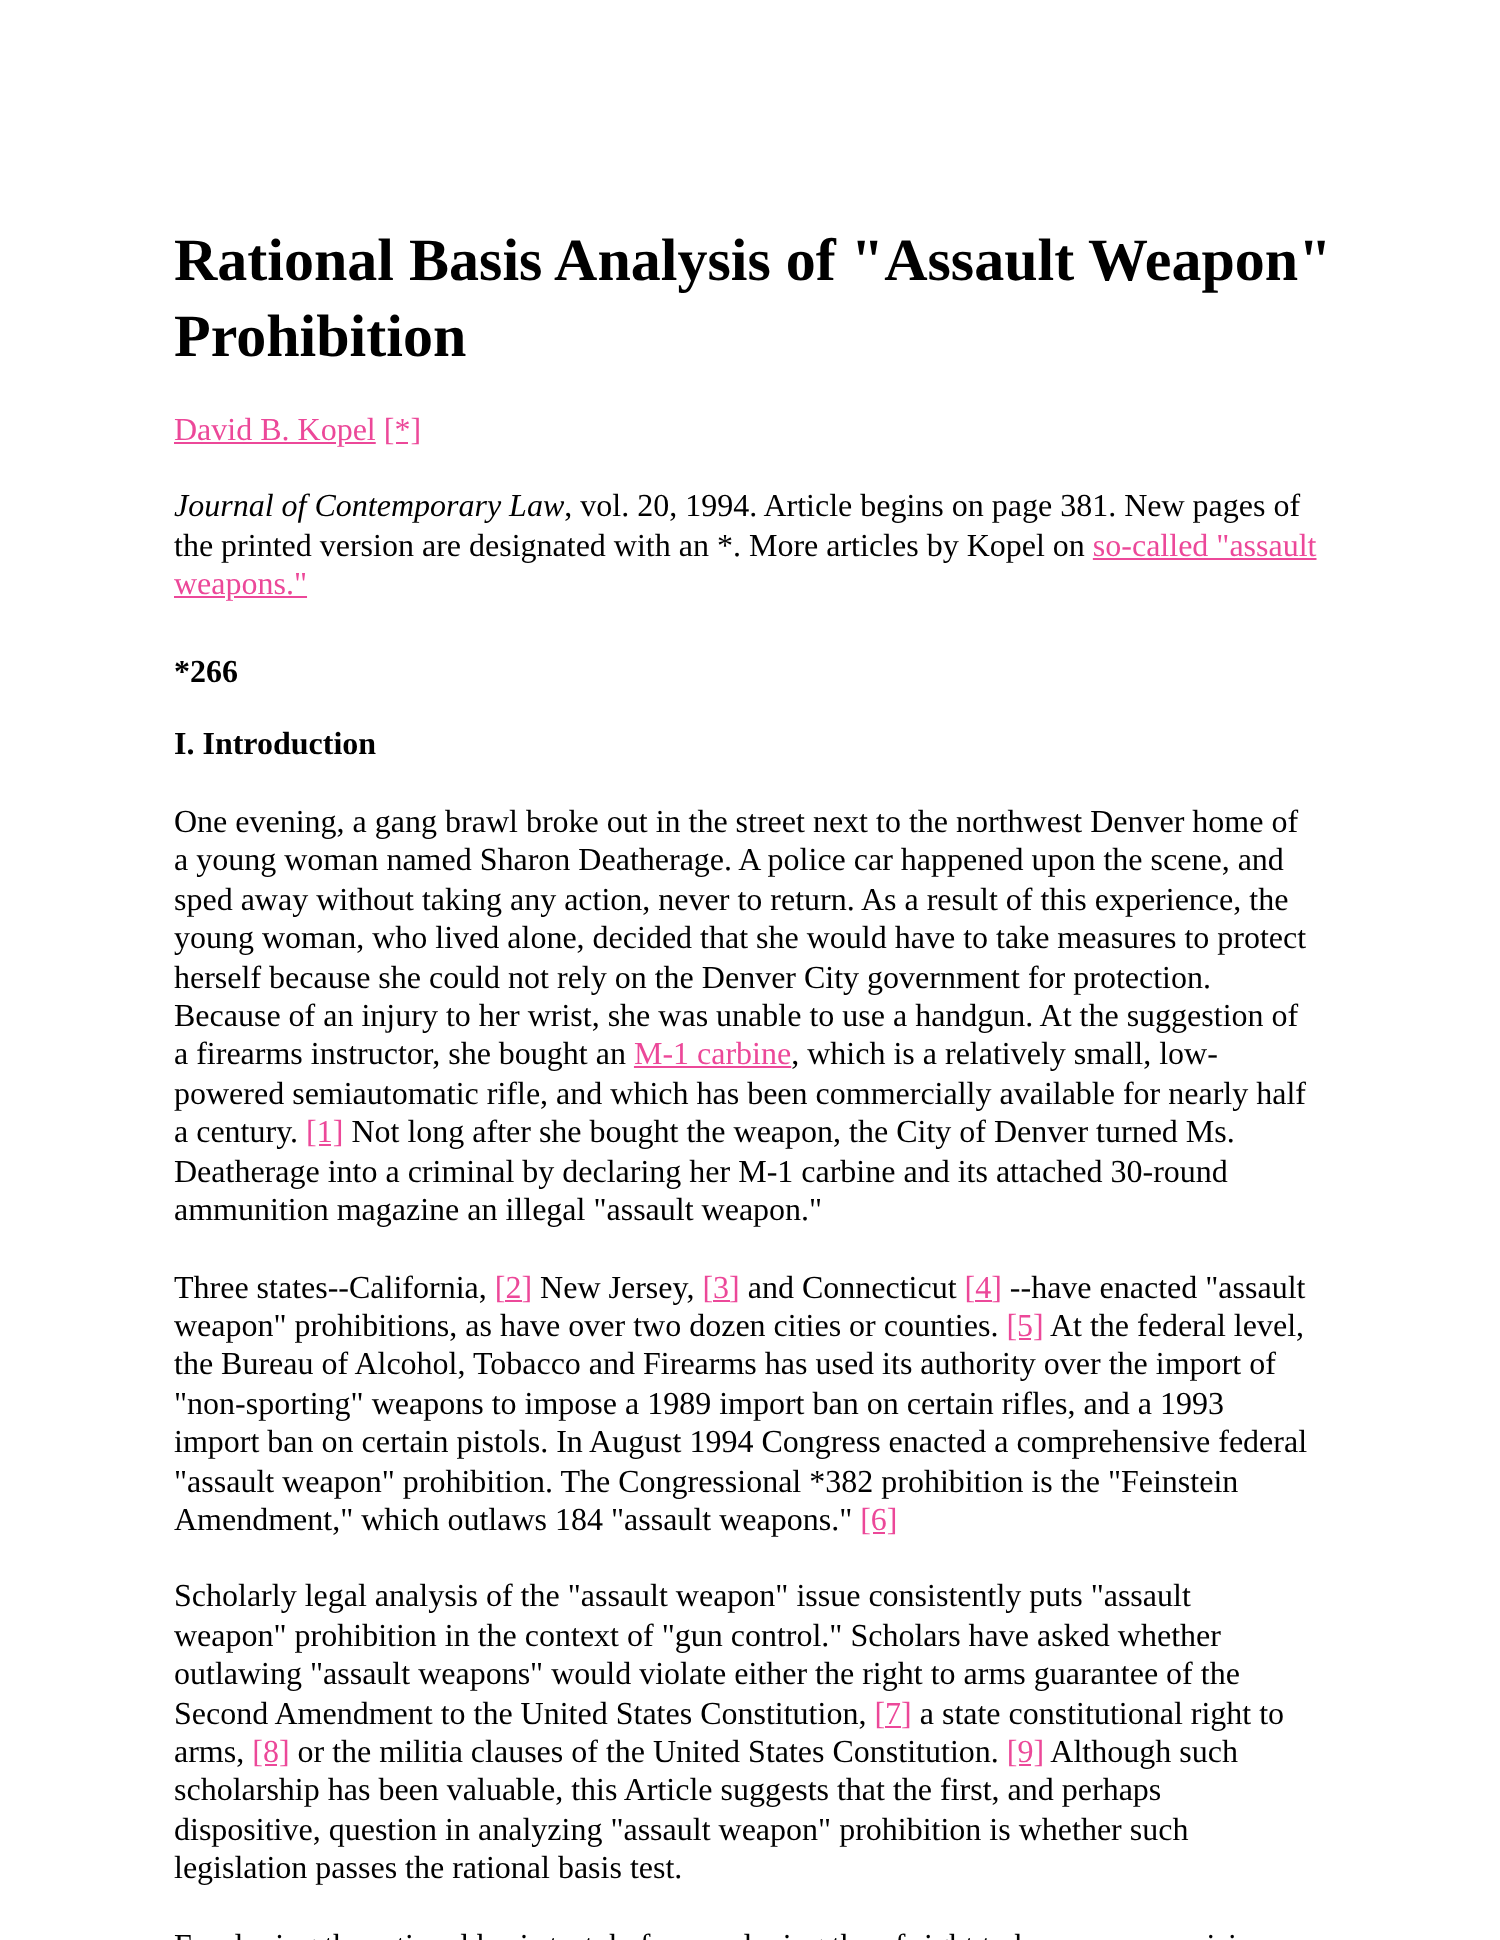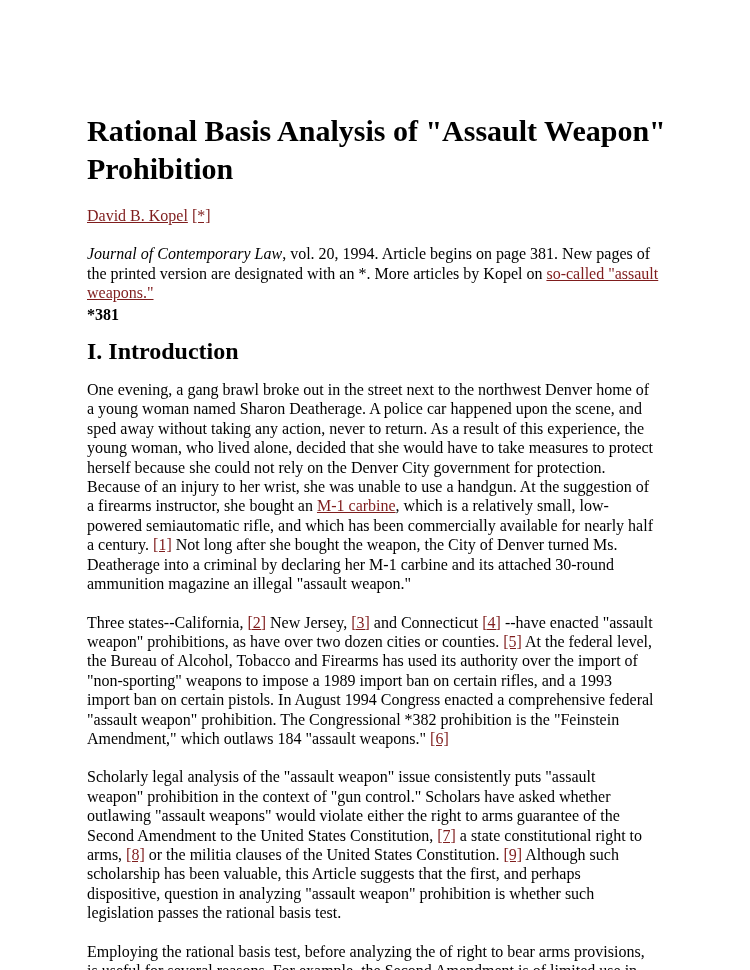--- a/index.html
+++ b/index.html
@@ -24,55 +24,55 @@
     margin: 0 0 18px 0;
     font-size: 30px;
     line-height: 38px;
     font-weight: bold;
     letter-spacing: 0;
   }
   p.byline {
     margin: 0 0 19px 0;
   }
   p.meta {
-    margin: 0 0 2px 0;
+    margin: 0 0 24px 0;
     font-family: Liberation Serif, serif;
   }
   p.page-marker {
     margin: 0 0 2px 0;
     font-weight: bold;
   }
   h2.section-heading {
     margin: 12px 0 14px 0;
-    font-size: 24px;
+    font-size: 16px;
     line-height: 30px;
     font-weight: bold;
   }
   p.body-para {
     margin: 0 12px 19px 0;
   }
   a.link {
-    color: #7f1d1d;
+    color: #ec4899;
     text-decoration: underline;
     cursor: pointer;
   }
   span.bold { font-weight: normal; }
   span.italic { font-style: italic; }
 </style>
 </head>
 <body>
 
 <div class="page">
   <h1 class="article-title">Rational Basis Analysis of "Assault Weapon" Prohibition</h1>
 
   <p class="byline"><a href="#" class="link">David B. Kopel</a><span class="plain"> </span><a href="#" class="link">[*]</a></p>
 
   <p class="meta"><span class="italic">Journal of Contemporary Law</span><span class="plain">, vol. 20, 1994. Article begins on page 381. New pages of the printed version are designated with an *. More articles by Kopel on </span><a href="#" class="link">so-called "assault weapons."</a></p>
 
-  <p class="page-marker">*381</p>
+  <p class="page-marker">*266</p>
 
   <h2 class="section-heading">I. Introduction</h2>
 
   <p class="body-para"><span class="plain">One evening, a gang brawl broke out in the street next to the northwest Denver home of a young woman named Sharon Deatherage. A police car happened upon the scene, and sped away without taking any action, never to return. As a result of this experience, the young woman, who lived alone, decided that she would have to take measures to protect herself because she could not rely on the Denver City government for protection. Because of an injury to her wrist, she was unable to use a handgun. At the suggestion of a firearms instructor, she bought an </span><a href="#" class="link">M-1 carbine</a><span class="plain">, which is a relatively small, low-powered semiautomatic rifle, and which has been commercially available for nearly half a century. </span><a href="#" class="link">[1]</a><span class="plain"> Not long after she bought the weapon, the City of Denver turned Ms. Deatherage into a criminal by declaring her M-1 carbine and its attached 30-round ammunition magazine an illegal "assault weapon."</span></p>
 
   <p class="body-para"><span class="plain">Three states--California, </span><a href="#" class="link">[2]</a><span class="plain"> New Jersey, </span><a href="#" class="link">[3]</a><span class="plain"> and Connecticut </span><a href="#" class="link">[4]</a><span class="plain"> --have enacted "assault weapon" prohibitions, as have over two dozen cities or counties. </span><a href="#" class="link">[5]</a><span class="plain"> At the federal level, the Bureau of Alcohol, Tobacco and Firearms has used its authority over the import of "non-sporting" weapons to impose a 1989 import ban on certain rifles, and a 1993 import ban on certain pistols. In August 1994 Congress enacted a comprehensive federal "assault weapon" prohibition. The Congressional </span><span class="bold">*382</span><span class="plain"> prohibition is the "Feinstein Amendment," which outlaws 184 "assault weapons." </span><a href="#" class="link">[6]</a></p>
 
   <p class="body-para"><span class="plain">Scholarly legal analysis of the "assault weapon" issue consistently puts "assault weapon" prohibition in the context of "gun control." Scholars have asked whether outlawing "assault weapons" would violate either the right to arms guarantee of the Second Amendment to the United States Constitution, </span><a href="#" class="link">[7]</a><span class="plain"> a state constitutional right to arms, </span><a href="#" class="link">[8]</a><span class="plain"> or the militia clauses of the United States Constitution. </span><a href="#" class="link">[9]</a><span class="plain"> Although such scholarship has been valuable, this Article suggests that the first, and perhaps dispositive, question in analyzing "assault weapon" prohibition is whether such legislation passes the rational basis test.</span></p>
 
   <p class="body-para"><span class="plain">Employing the rational basis test, before analyzing the of right to bear arms provisions, is useful for several reasons. For example, the Second Amendment is of limited use in analyzing prohibitions enacted by states or subdivisions of states. Despite some recent Supreme Court dicta</span></p>

